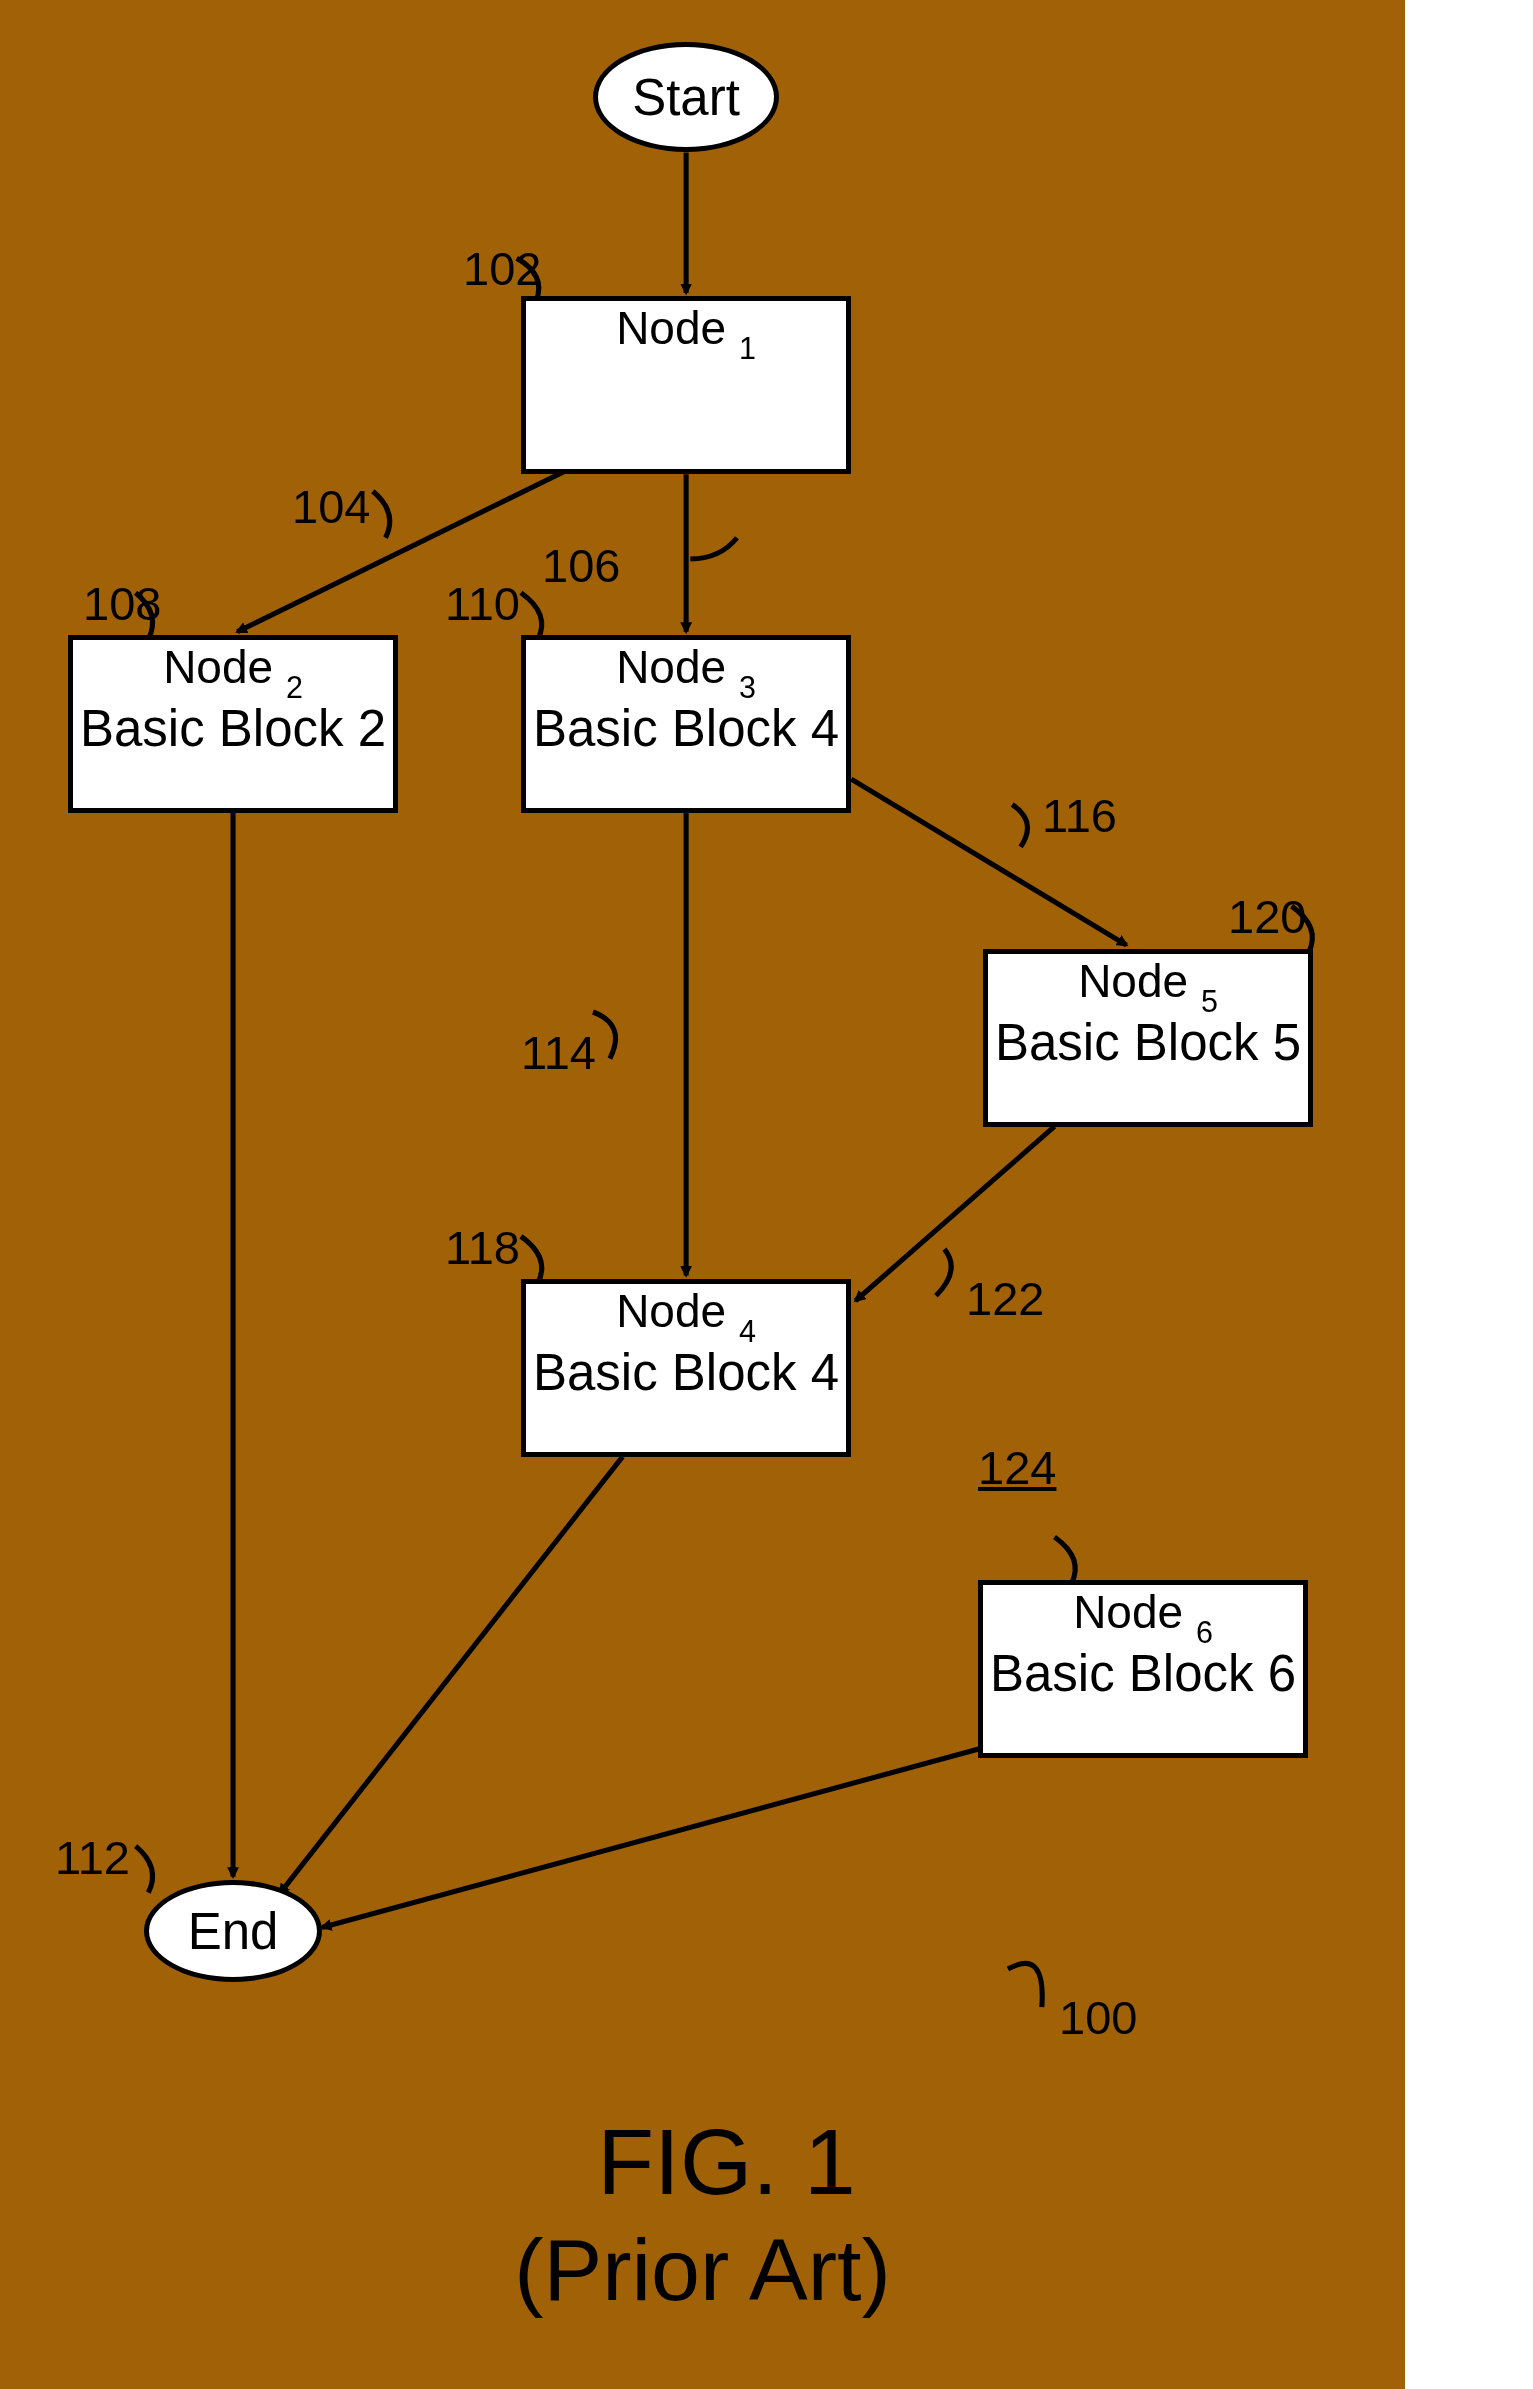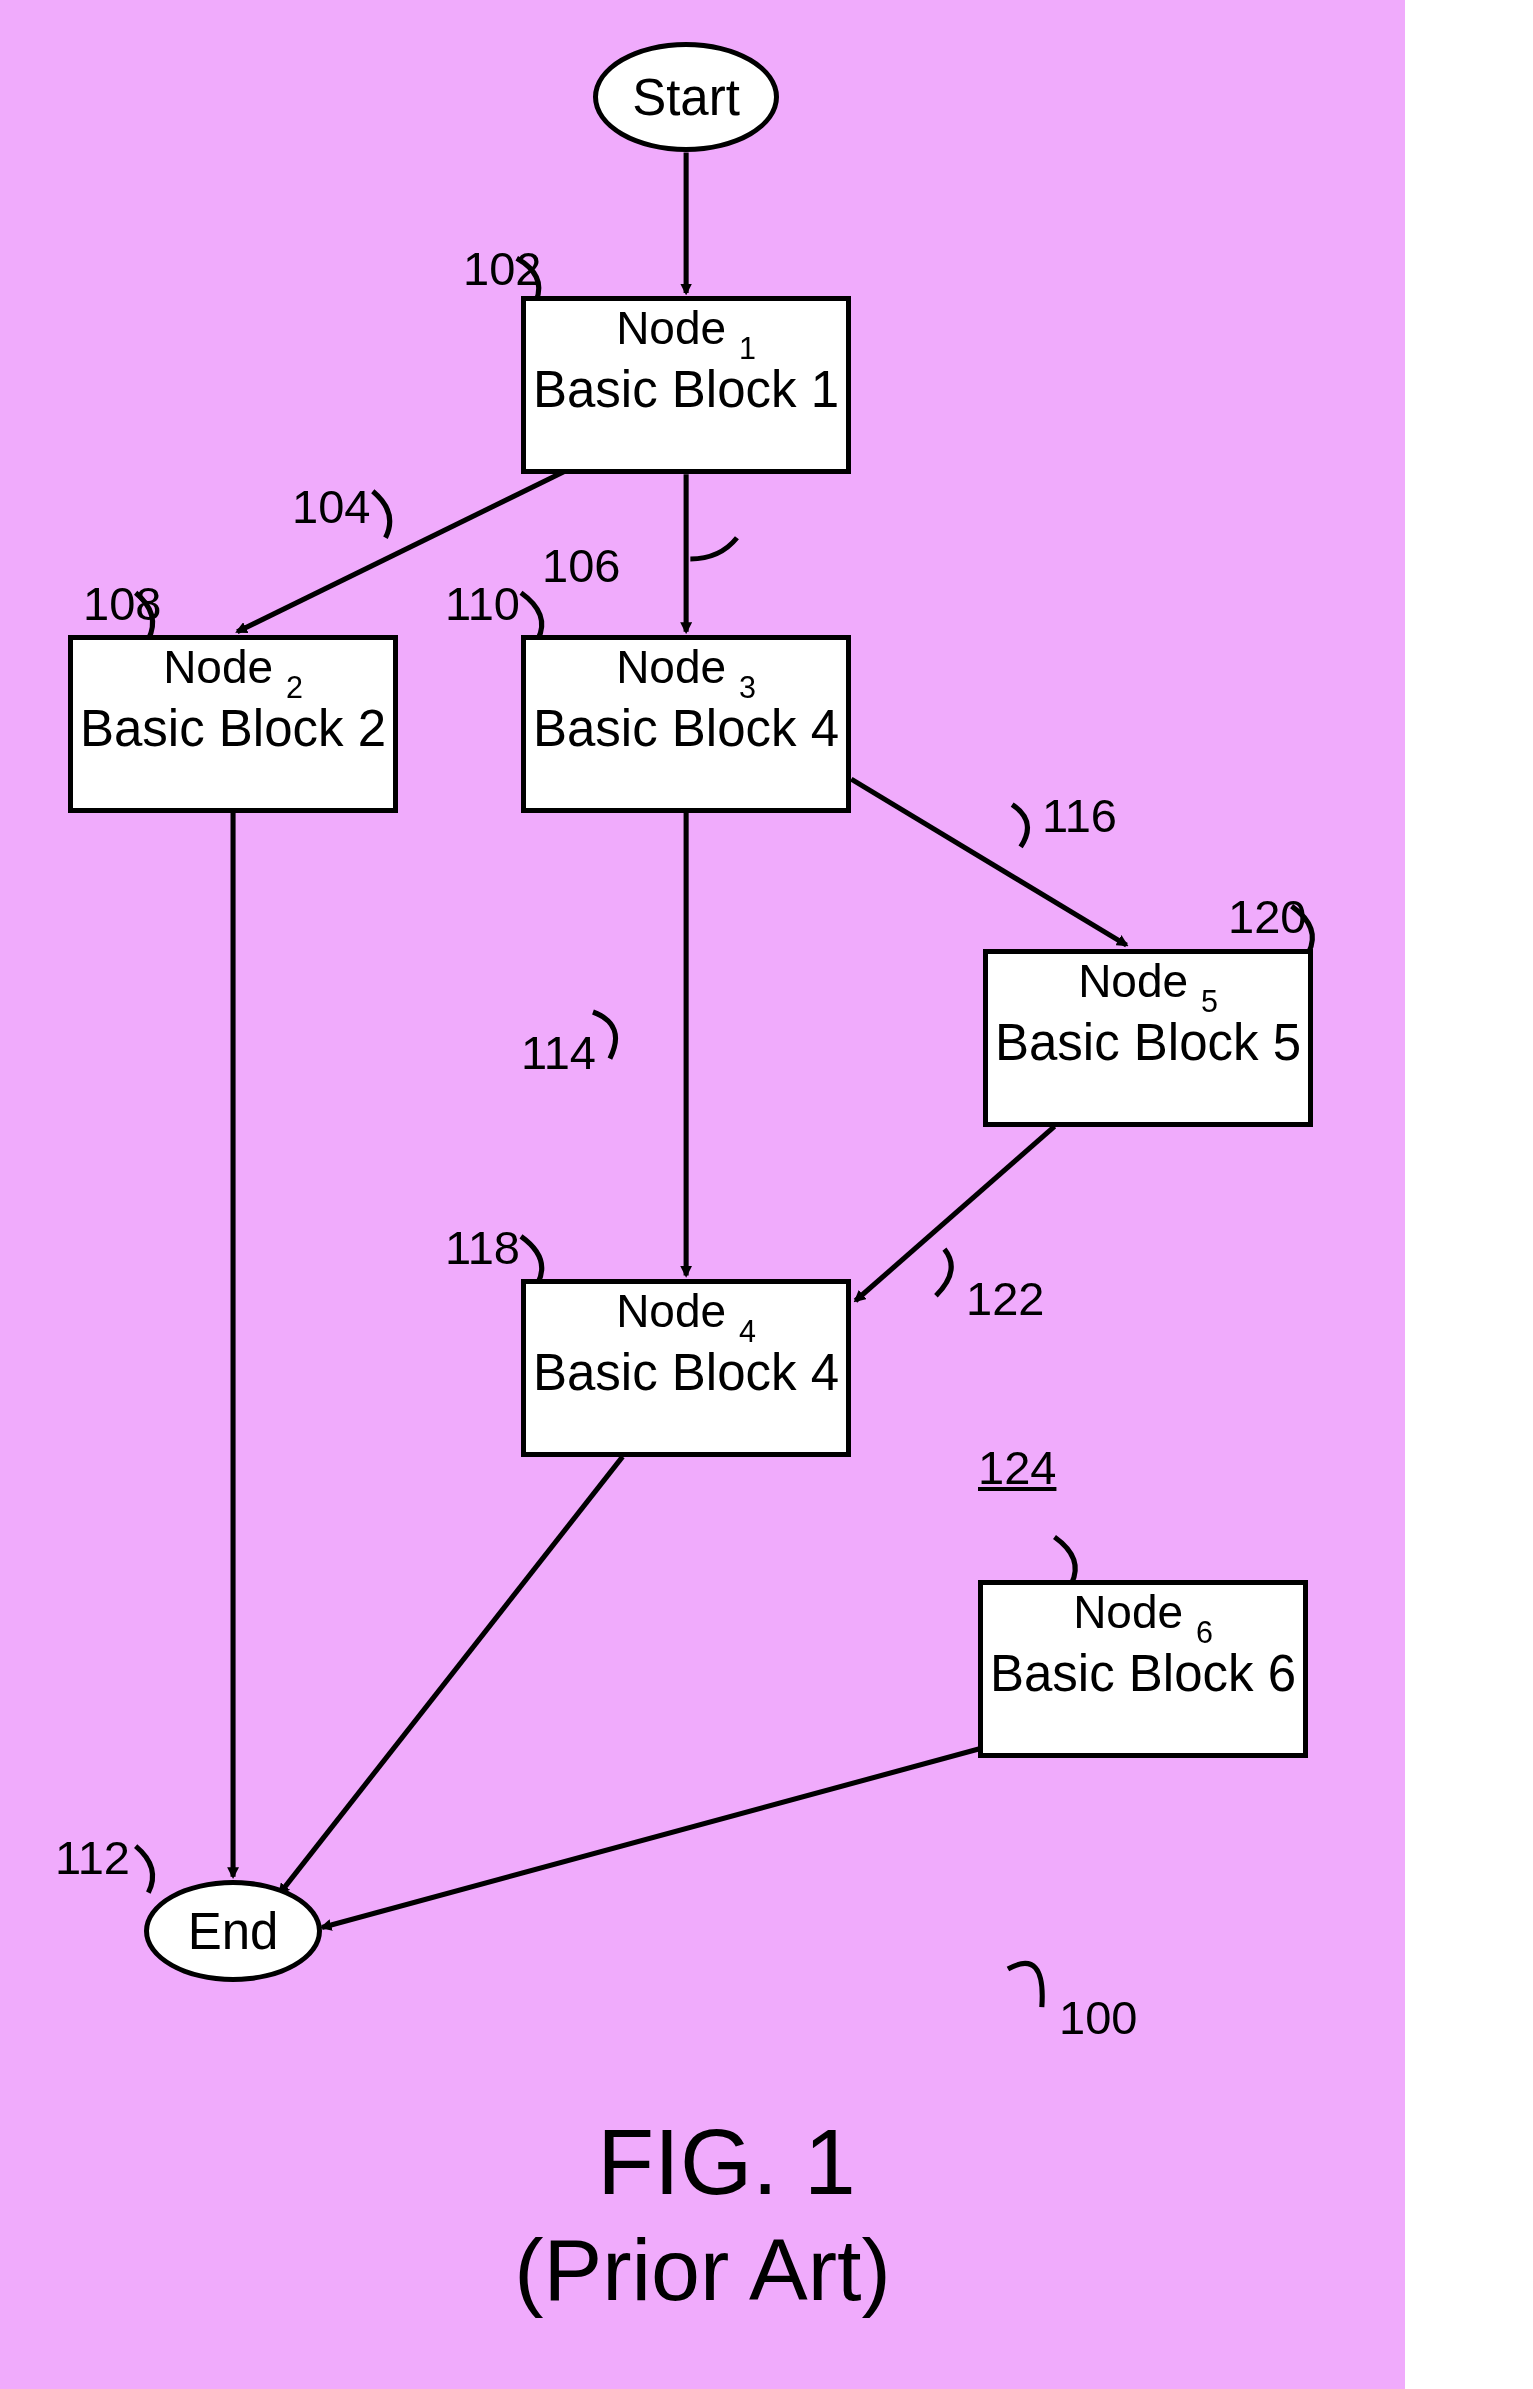--- a/index.html
+++ b/index.html
@@ -5,21 +5,21 @@
   html, body {
     margin: 0;
     padding: 0;
     background: #fff;
     font-family: Arial, Helvetica, sans-serif;
   }
   #stage {
     position: relative;
     width: 1405px;
     height: 2389px;
-    background: #f0abfc;
+    background: #a16207;
   }
   svg.layer {
     position: absolute;
     left: 0;
     top: 0;
     width: 1534px;
     height: 2389px;
     pointer-events: none;
   }
   .ellipse, .node-box, .label, .ref, .figtext, .subfig {
@@ -142,21 +142,20 @@
     <span>Start</span>
   </div>
   <div class="ellipse" style="left:144px; top:1880px; width:178px; height:102px;">
     <span>End</span>
   </div>
 
   <div class="node-box" style="left:521px; top:296px; width:330px; height:178px;">
     <div class="node-top">
       <span>Node </span><sub>1</sub>
     </div>
-    <div class="node-bottom">Basic Block 1</div>
   </div>
 
   <div class="node-box" style="left:68px; top:635px; width:330px; height:178px;">
     <div class="node-top">
       <span>Node </span><sub>2</sub>
     </div>
     <div class="node-bottom">Basic Block 2</div>
   </div>
 
   <div class="node-box" style="left:521px; top:635px; width:330px; height:178px;">

